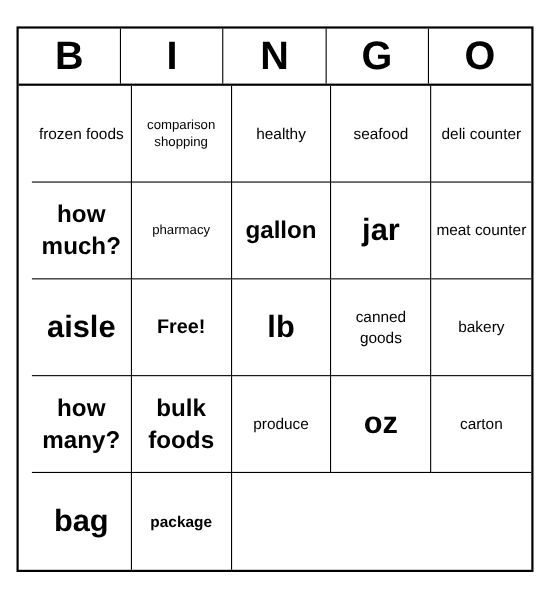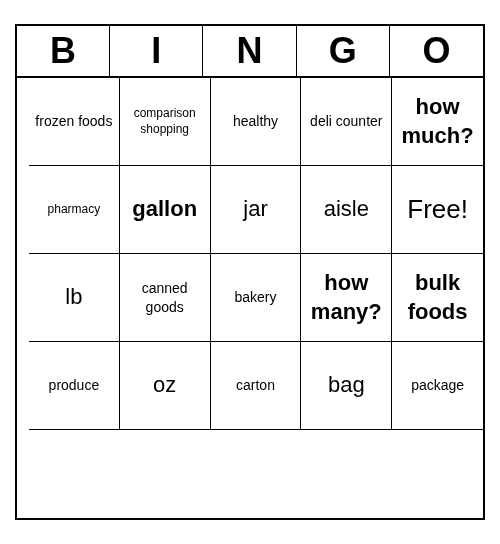--- a/index.html
+++ b/index.html
@@ -64,32 +64,32 @@
     .bingo-cell:nth-child(5n) {
       border-right: none;
     }
 
     .bingo-cell:nth-child(n+21) {
       border-bottom: none;
       font-weight: bold;
     }
 
     .bingo-cell.large-text {
-      font-size: 22px;
-      font-weight: normal;
+      font-size: 28px;
+      font-weight: bold;
     }
 
     .bingo-cell.medium-text {
       font-size: 22px;
       font-weight: bold;
     }
 
     .bingo-cell.free-cell {
-      font-size: 26px;
-      font-weight: normal;
+      font-size: 18px;
+      font-weight: bold;
     }
 
     .bingo-cell.small-text {
       font-size: 12px;
     }
   </style>
 </head>
 <body>
 
 <div class="bingo-card">
@@ -97,25 +97,27 @@
   <div class="bingo-header-cell">B</div>
       <div class="bingo-header-cell">I</div>
       <div class="bingo-header-cell">N</div>
       <div class="bingo-header-cell">G</div>
       <div class="bingo-header-cell">O</div>
     </div>
   <div class="bingo-grid">
   <div class="bingo-cell">frozen foods</div>
       <div class="bingo-cell small-text">comparison shopping</div>
       <div class="bingo-cell">healthy</div>
+      <div class="bingo-cell">seafood</div>
       <div class="bingo-cell">deli counter</div>
       <div class="bingo-cell medium-text">how much?</div>
       <div class="bingo-cell small-text">pharmacy</div>
       <div class="bingo-cell medium-text">gallon</div>
       <div class="bingo-cell large-text">jar</div>
+      <div class="bingo-cell">meat counter</div>
       <div class="bingo-cell large-text">aisle</div>
       <div class="bingo-cell free-cell">Free!</div>
       <div class="bingo-cell large-text">lb</div>
       <div class="bingo-cell">canned goods</div>
       <div class="bingo-cell">bakery</div>
       <div class="bingo-cell medium-text">how many?</div>
       <div class="bingo-cell medium-text">bulk foods</div>
       <div class="bingo-cell">produce</div>
       <div class="bingo-cell large-text">oz</div>
       <div class="bingo-cell">carton</div>

